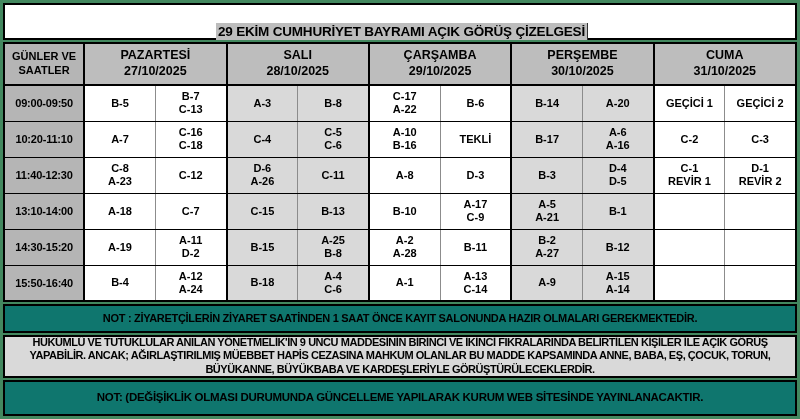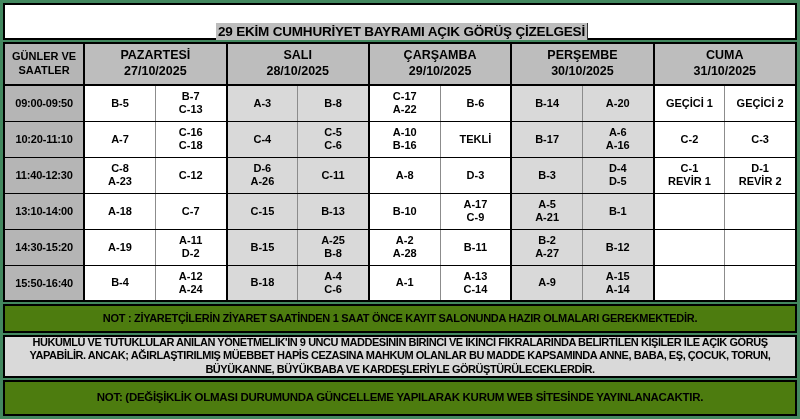--- a/index.html
+++ b/index.html
@@ -76,21 +76,21 @@
     border-top:1px solid #000;
     border-bottom:1px solid #000;
     border-left:1px solid #8c8c8c;
     background:#ffffff;
   }
   td.cell.gstart{border-left:2px solid #000;}
   td.cell.shaded{background:#d9d9d9;}
   .note{
     box-sizing:border-box;
     border:2px solid #000;
-    background:#4d7c0f;
+    background:#0f766e;
     margin-top:2px;
     display:flex;flex-direction:column;align-items:center;justify-content:center;
     font-weight:bold;
     text-align:center;
     color:#000;
   }
   .note1{height:34px;font-size:11px;letter-spacing:-0.3px;line-height:1.3;}
   .note2{height:43px;font-size:11px;letter-spacing:-0.45px;line-height:1.25;background:#d9d9d9;padding:16px 4px;}
   .note3{height:43px;font-size:11.5px;letter-spacing:-0.3px;line-height:1.3;}
 </style>

